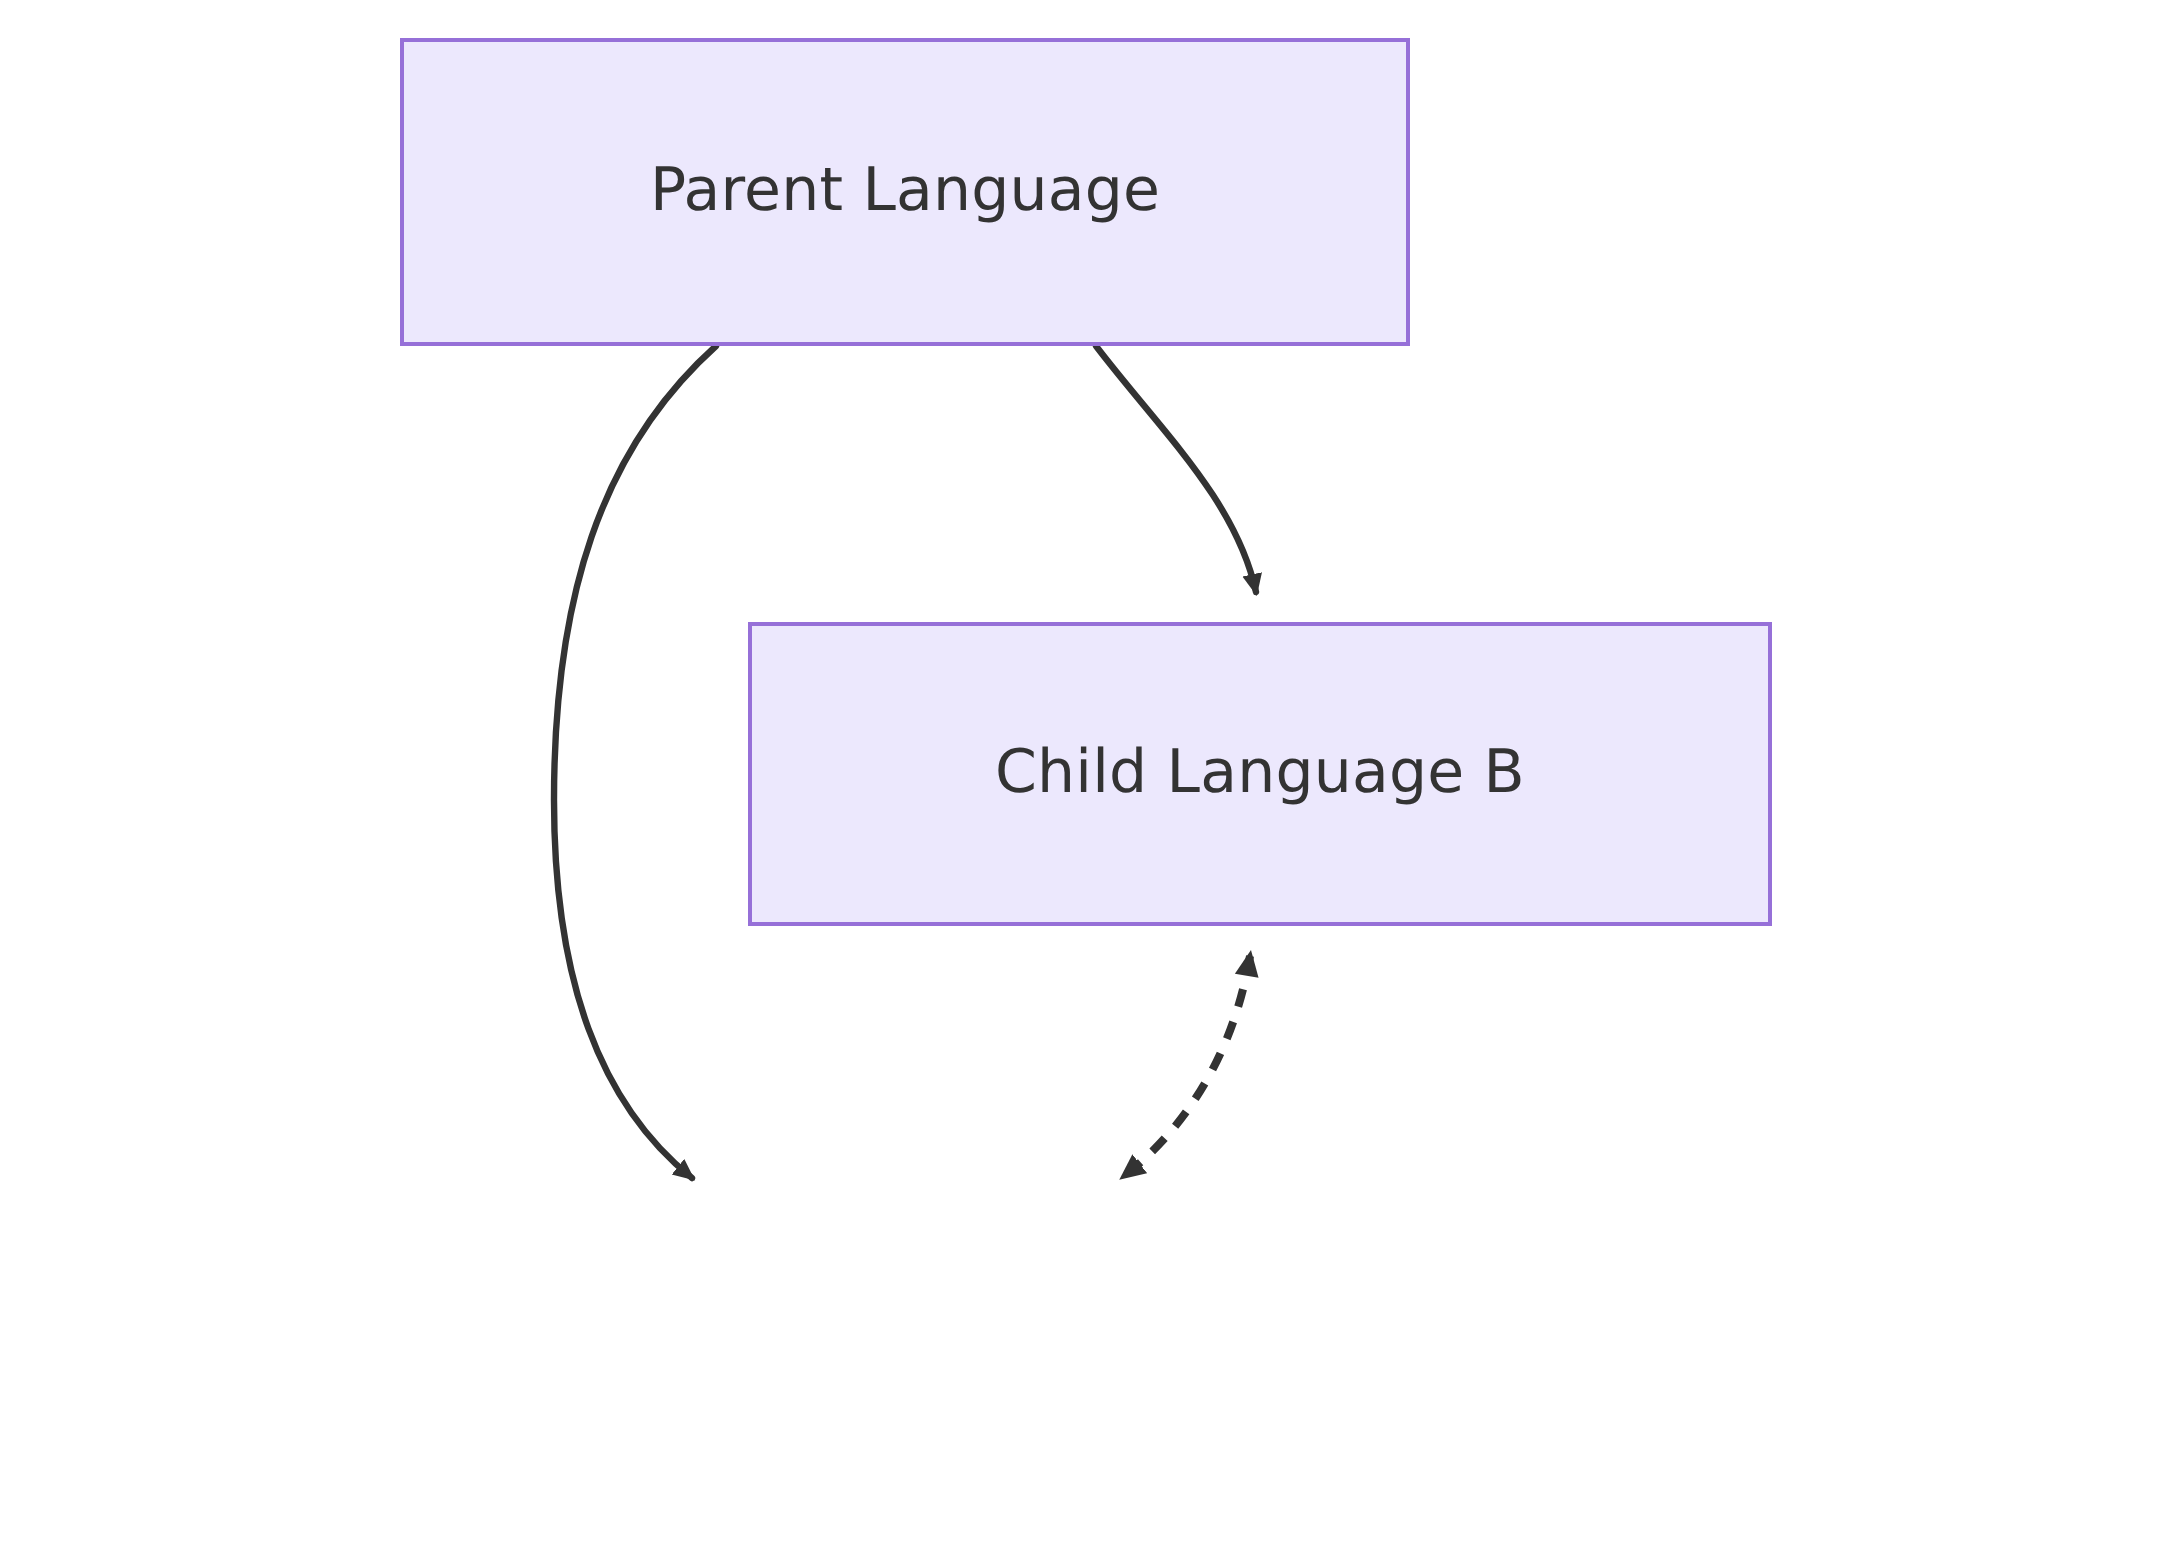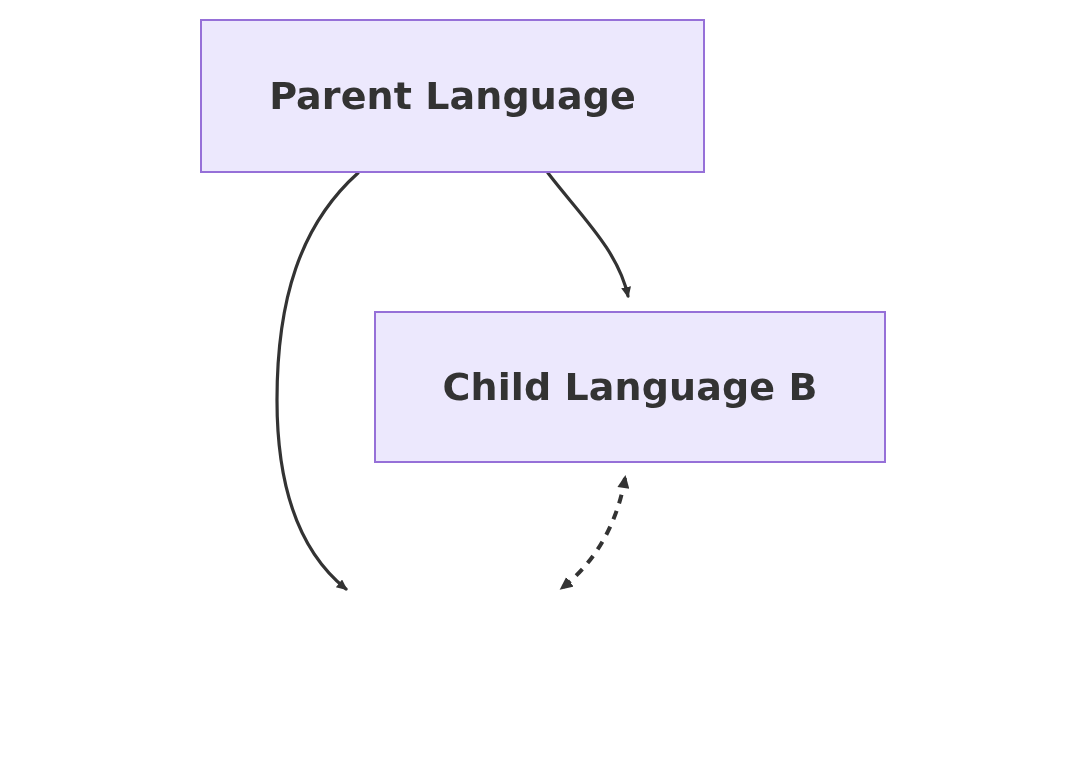--- a/index.html
+++ b/index.html
@@ -33,22 +33,22 @@
     box-sizing: border-box;
     background: #ece8fd;
     border: 2px solid #9670d8;
     border-radius: 0px;
     display: flex;
     align-items: center;
     justify-content: center;
   }
   .node-label {
     font-family: "DejaVu Sans", "Liberation Sans", sans-serif;
-    font-size: 38px;
-    font-weight: 700;
+    font-size: 30px;
+    font-weight: 400;
     color: #333333;
     line-height: 1;
     letter-spacing: 0.1px;
     white-space: nowrap;
   }
   #node-parent {
     left: 200px;
     top: 19px;
     width: 505px;
     height: 154px;

